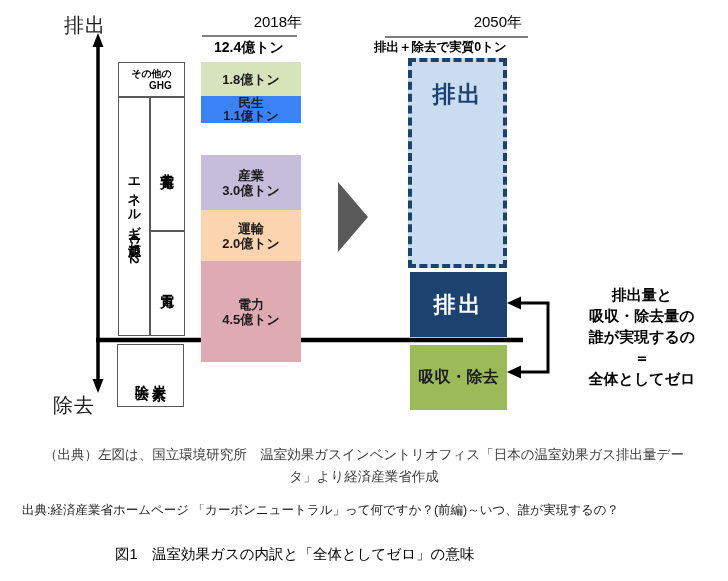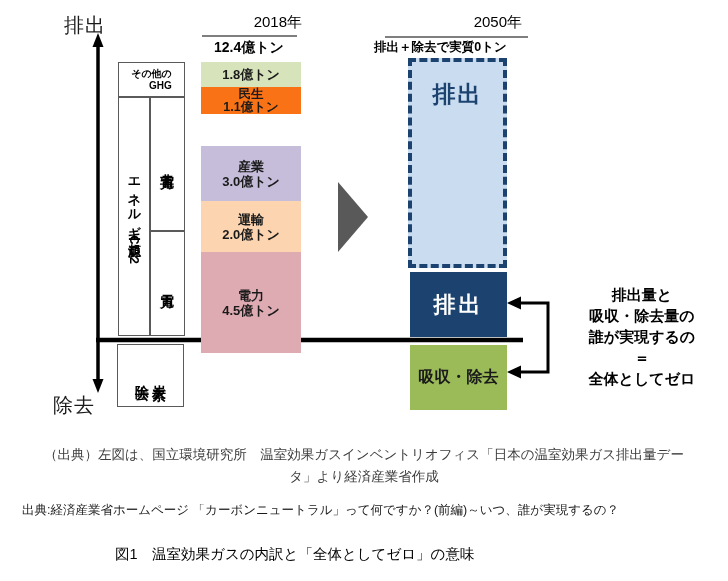--- a/index.html
+++ b/index.html
@@ -25,21 +25,21 @@
   .hdr-rule{height:2px;background:#7f7f7f;}
   .hdr-total{font-size:14px;font-weight:bold;text-align:center;color:#000;}
   .hdr-sub{font-size:12.5px;font-weight:bold;text-align:left;color:#000;}
 
   
   .bar{position:absolute;left:201px;top:62px;width:100px;}
   .seg{display:flex;flex-direction:column;align-items:center;justify-content:center;
        font-weight:bold;color:#1a1a1a;text-align:center;}
   .seg .lab{font-size:13px;line-height:15px;}
   .seg .val{font-size:13px;line-height:15px;}
-  .seg-0{height:25px;}
+  .seg-0{height:34px;}
   .seg-1{height:27px;}
   .seg-1 .lab,.seg-1 .val{font-size:12.5px;line-height:13px;}
   .seg-2{height:55px;margin-top:32px;}
   .seg-3{height:51px;}
   .seg-4{height:101px;}
 
   
   .dashed-box{position:absolute;left:408px;top:58px;width:99px;height:210px;box-sizing:border-box;
     border:4.5px dashed #1c4370;background:#cadcef;}
   .dashed-box .txt{margin-top:18px;text-align:center;font-size:23px;line-height:29px;
@@ -107,21 +107,21 @@
   </div>
 
   <div class="abs hdr-year" style="left:196px;top:13px;width:106px;">2018年</div>
   <div class="abs hdr-rule" style="left:202px;top:35px;width:95px;"></div>
   <div class="abs hdr-total" style="left:196px;top:39px;width:106px;">12.4億トン</div>
 
   <div class="bar">
     <div class="seg seg-0" style="background: rgb(214, 227, 187);">
       <div class="val">1.8億トン</div>
     </div>
-    <div class="seg seg-1" style="background: #f97316;">
+    <div class="seg seg-1" style="background: #3b82f6;">
       <div class="lab">民生</div>
       <div class="val">1.1億トン</div>
     </div>
     <div class="seg seg-2" style="background: rgb(198, 189, 219);">
       <div class="lab">産業</div>
       <div class="val">3.0億トン</div>
     </div>
     <div class="seg seg-3" style="background: rgb(252, 213, 176);">
       <div class="lab">運輸</div>
       <div class="val">2.0億トン</div>

